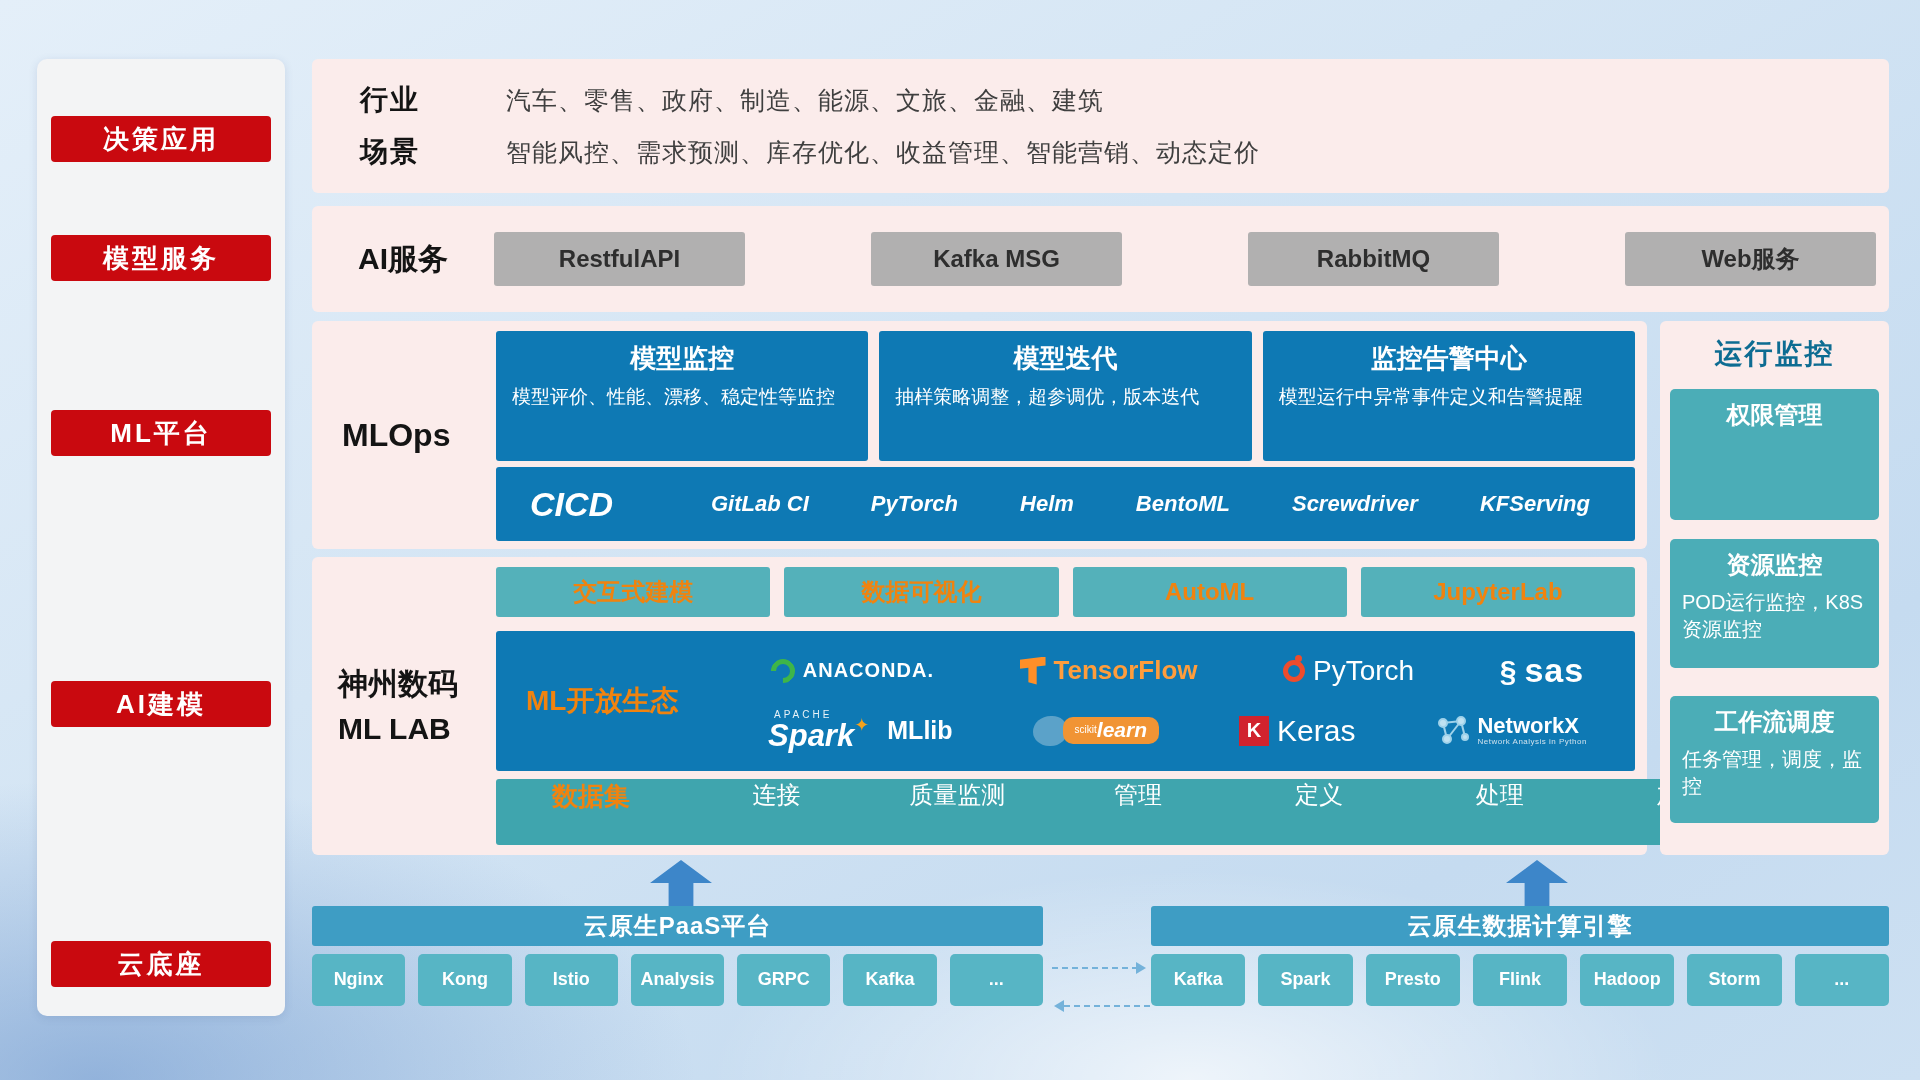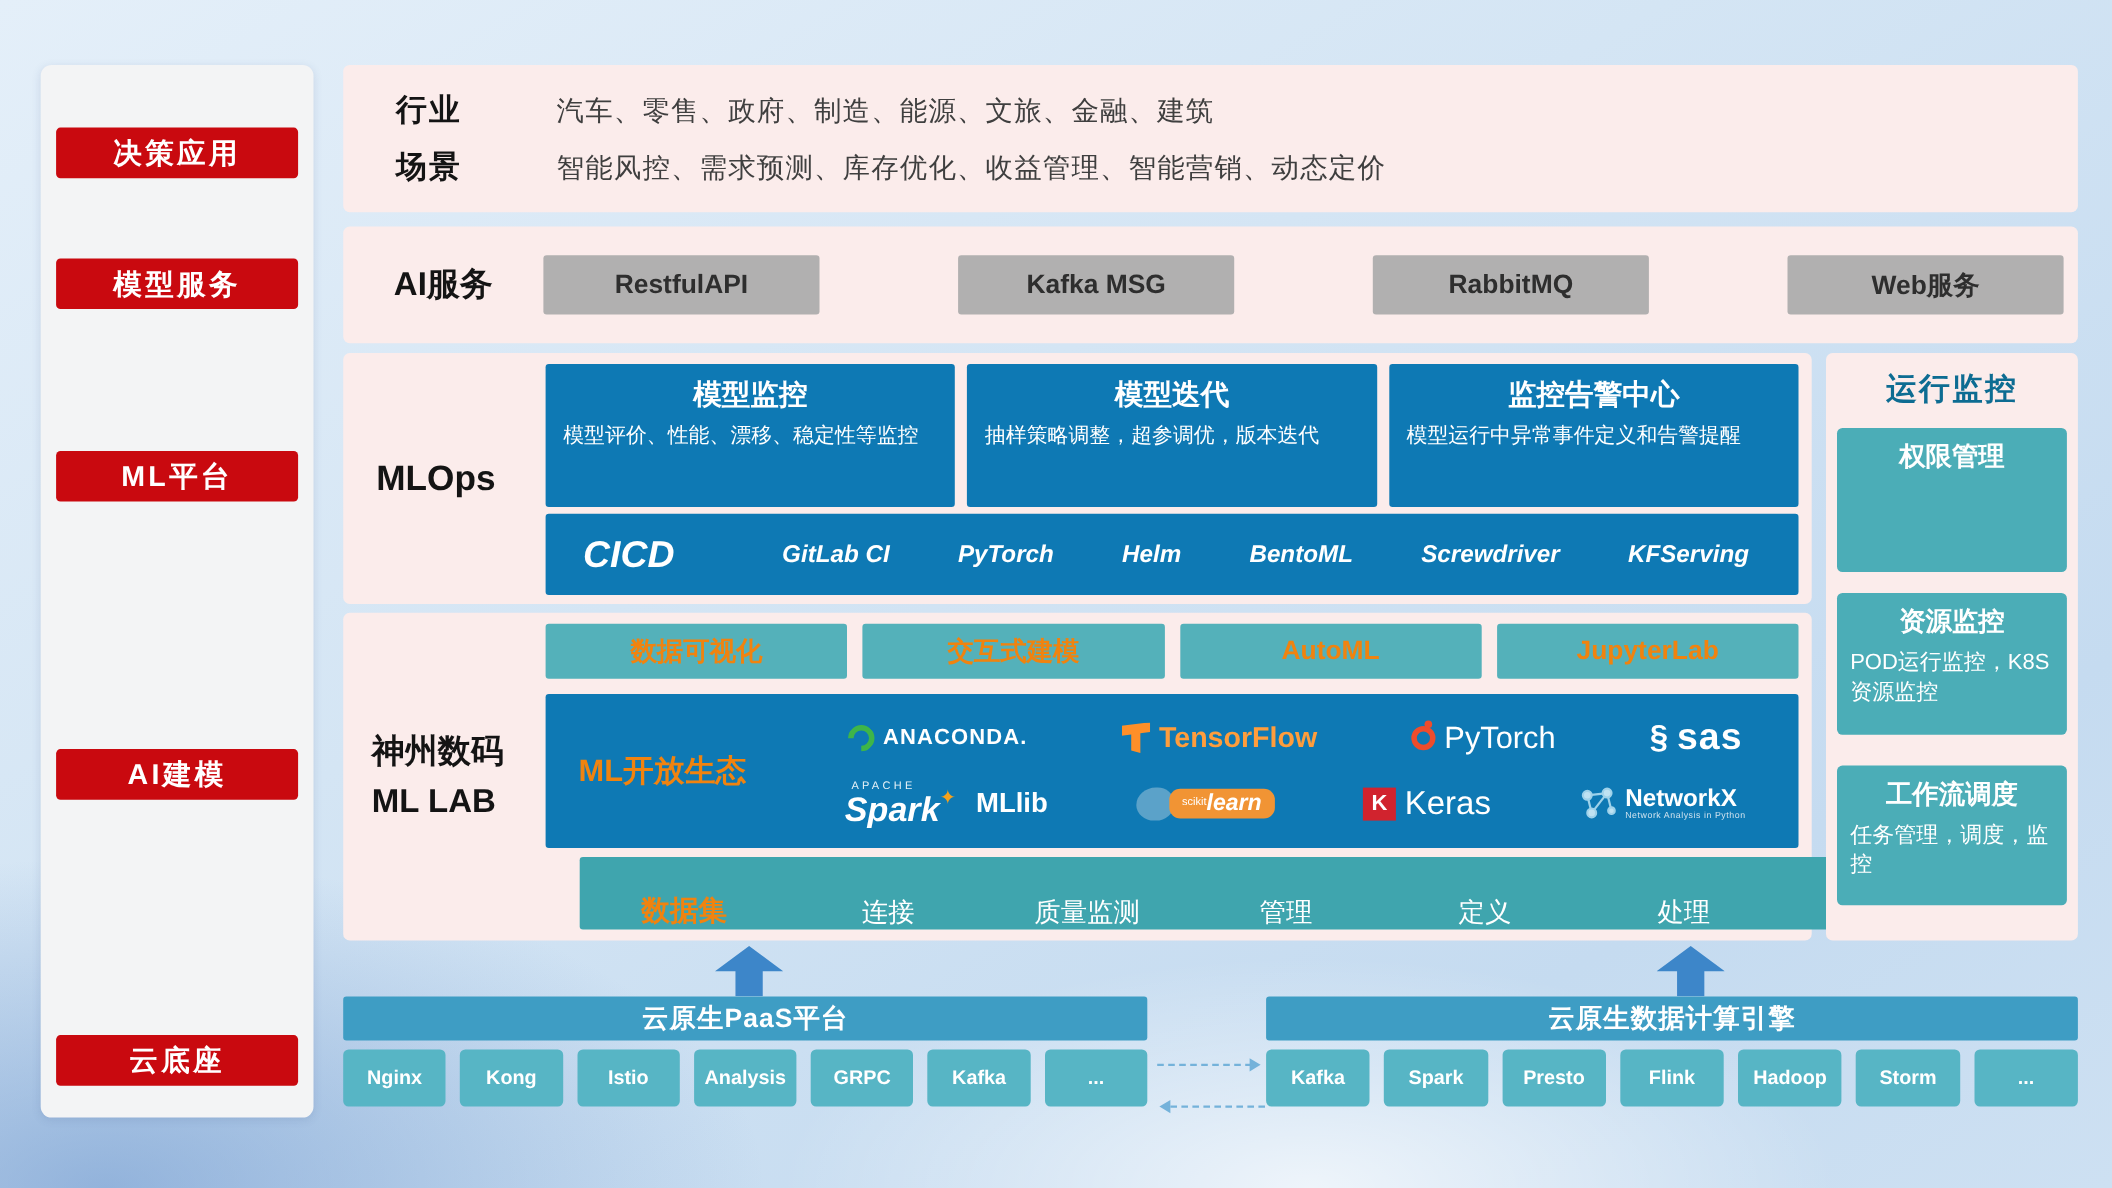--- a/index.html
+++ b/index.html
@@ -71,21 +71,21 @@
   .sk-badge{position:relative;background:#f19434;border-radius:10px;padding:2px 12px 4px;display:flex;flex-direction:row;align-items:center;line-height:1;}
   .sk-top{font-size:10px;}
   .sk-main{font-size:21px;font-weight:bold;font-style:italic;}
   .keras-k{width:30px;height:30px;background:#d1232e;color:#fff;font-size:20px;font-weight:bold;display:flex;align-items:center;justify-content:center;}
   .keras-text{font-size:30px;}
   .nx-icon{width:34px;height:30px;}
   .nx-stack{display:flex;flex-direction:column;line-height:1.1;}
   .nx-text{font-size:22px;font-weight:bold;}
   .nx-sub{font-size:8px;color:#cfe2ee;letter-spacing:.5px;}
 
-  .dataset-row{position:absolute;left:184px;top:222px;width:1275px;height:66px;background:#3fa5ae;border-radius:3px;display:flex;align-items:flex-end;margin-left:31px;}
+  .dataset-row{position:absolute;left:184px;top:222px;width:1275px;height:66px;background:#3fa5ae;border-radius:3px;display:flex;align-items:flex-start;}
   .dataset-label{width:190px;text-align:center;font-size:26px;font-weight:bold;color:#f0830f;}
   .dataset-item{flex:1;text-align:center;font-size:24px;color:#fff;}
 
   
   .monitor-panel{left:1660px;top:321px;width:229px;height:534px;}
   .monitor-title{position:absolute;top:14px;width:100%;text-align:center;font-size:28px;font-weight:bold;color:#0d6c92;letter-spacing:2px;}
   .monitor-card{position:absolute;left:10px;width:209px;background:#4badb7;border-radius:5px;color:#fff;padding:10px 12px 0;}
   .mc-title{text-align:center;font-size:24px;font-weight:bold;margin-bottom:8px;}
   .mc-desc{font-size:20px;line-height:1.35;}
   .mc-0{top:68px;height:131px}.mc-1{top:218px;height:129px}.mc-2{top:375px;height:127px}
@@ -170,22 +170,22 @@
       </span>
     </div>
   </div>
 
   <div class="panel mllab-panel">
     <div class="mllab-label">
       <div>神州数码</div>
       <div>ML LAB</div>
     </div>
     <div class="lab-tools">
+      <div class="lab-tool">交互式建模</div>
       <div class="lab-tool">数据可视化</div>
-      <div class="lab-tool">交互式建模</div>
       <div class="lab-tool">AutoML</div>
       <div class="lab-tool">JupyterLab</div>
     </div>
 
     <div class="logo-box">
       <div class="eco-label">ML开放生态</div>
       <div class="logo-rows">
         <div class="logo-row">
           <span class="logo">
             <span class="ana-icon"></span>

